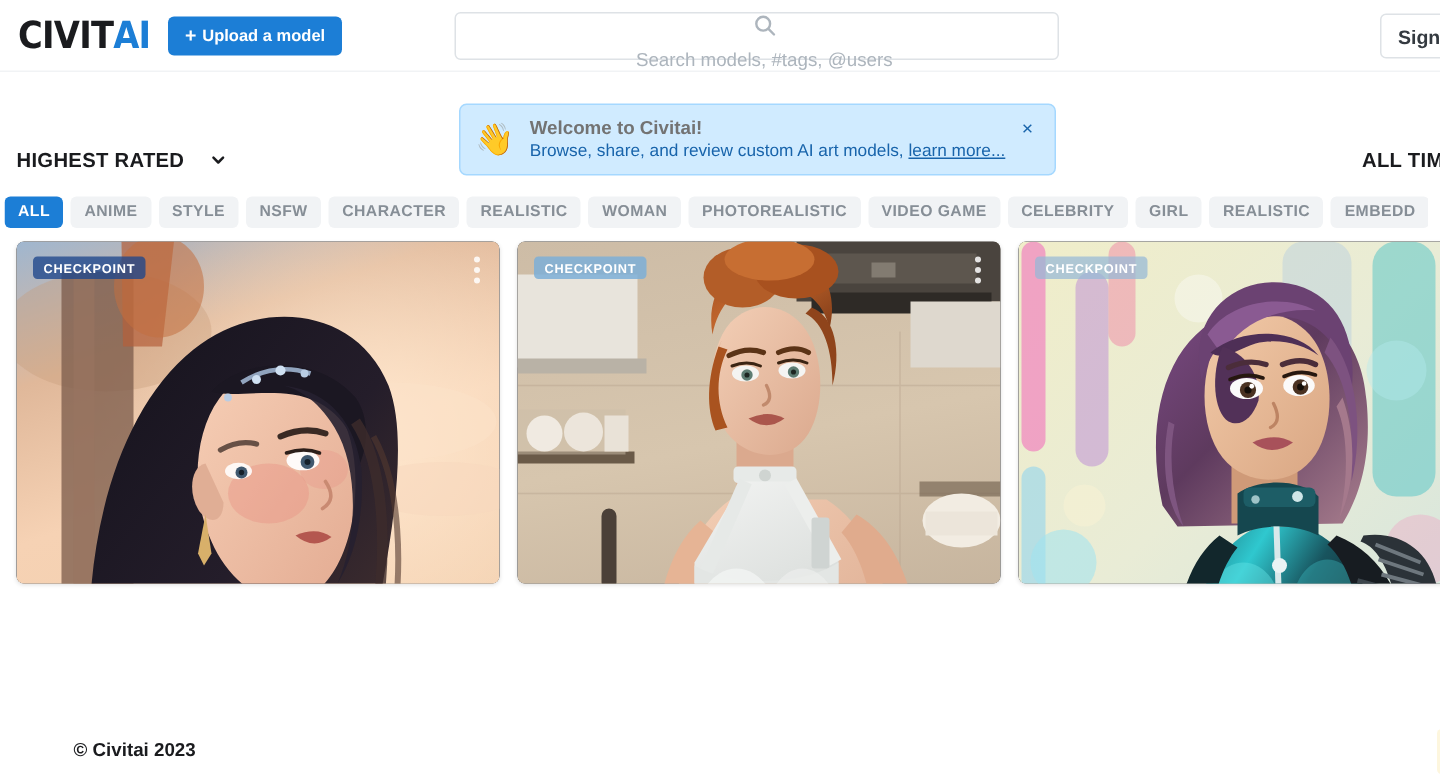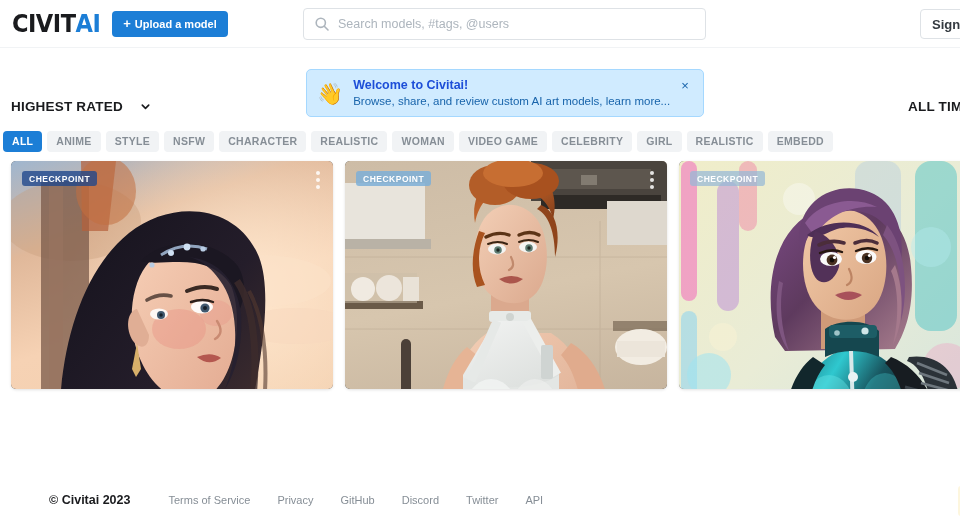--- a/index.html
+++ b/index.html
@@ -35,43 +35,44 @@
   }
   .upload-btn .plus { font-size:13px; font-weight:700; line-height:1; }
 
   .search-wrap {
     position:absolute; left:303px; top:8px; width:403px; height:32px;
   }
   .search-box {
     width:100%; height:32px; border:1px solid #dee2e6; border-radius:4px;
     background:#fff; display:flex; align-items:center; padding-left:10px;
     gap:8px;
+    flex-direction:column;
   }
   .search-ph { color:#adb5bd; font-size:12.5px; }
   .search-icon { flex:0 0 auto; display:block; }
 
   .signin-btn {
     position:absolute; left:920px; top:9px; width:64px; height:30px;
     border:1px solid #dee2e6; border-radius:4px; background:#fff;
     display:flex; align-items:center; justify-content:flex-start;
     padding-left:11px; font-size:13px; font-weight:700; color:#343a40;
     overflow:hidden; cursor:pointer; white-space:nowrap;
   }
 
   
   .banner {
     position:absolute; left:306px; top:69px; width:398px; height:48px;
     background:#d0ebff; border:1px solid #a5d8ff; border-radius:5px;
     display:flex; align-items:center; padding:0 10px; z-index:25;
   }
   .banner-emoji { font-size:21px; line-height:1; margin-right:10px; color:#f59f00; }
   .banner-texts { flex:1; min-width:0; }
-  .banner-title { font-size:12.5px; font-weight:700; color:#1d4ed8; line-height:1.35; }
+  .banner-title { font-size:12.5px; font-weight:700; color:#737373; line-height:1.35; }
   .banner-sub { font-size:11.5px; color:#1864ab; line-height:1.35; white-space:nowrap; }
-  .banner-sub a { color:#1864ab; }
+  .banner-sub a { color:#1864ab; text-decoration:underline; }
   .banner-close {
     width:16px; height:16px; flex:0 0 auto; color:#1864ab; font-size:13px;
     display:flex; align-items:center; justify-content:center; cursor:pointer;
     align-self:flex-start; margin-top:7px;
   }
 
   
   .sortrow {
     position:absolute; top:96px; left:0; width:960px; height:30px;
   }
@@ -194,20 +195,21 @@
   </div>
 
   <div class="tagrow">
       <div class="tag active">ALL</div>
       <div class="tag">ANIME</div>
       <div class="tag">STYLE</div>
       <div class="tag">NSFW</div>
       <div class="tag">CHARACTER</div>
       <div class="tag">REALISTIC</div>
       <div class="tag">WOMAN</div>
+      <div class="tag">PHOTOREALISTIC</div>
       <div class="tag">VIDEO GAME</div>
       <div class="tag">CELEBRITY</div>
       <div class="tag">GIRL</div>
       <div class="tag">REALISTIC</div>
       <div class="tag">EMBEDD</div>
     </div>
 
   <div class="grid">
 
     <div class="card">
@@ -522,24 +524,16 @@
         <path d="M134 196 C108 216 100 262 104 312 L128 312 C124 266 128 226 146 204Z" fill="#12272c"></path>
       </svg>
       <div class="badge b3">CHECKPOINT</div>
 
     </div>
 
   </div>
 
   <div class="footer">
     <div class="copy">© Civitai 2023</div>
-    <div class="flinks">
-        <a>Terms of Service</a>
-        <a>Privacy</a>
-        <a>GitHub</a>
-        <a>Discord</a>
-        <a>Twitter</a>
-        <a>API</a>
-      </div>
     <div class="footer-corner"></div>
   </div>
 
 </div>
 
 </body></html>

